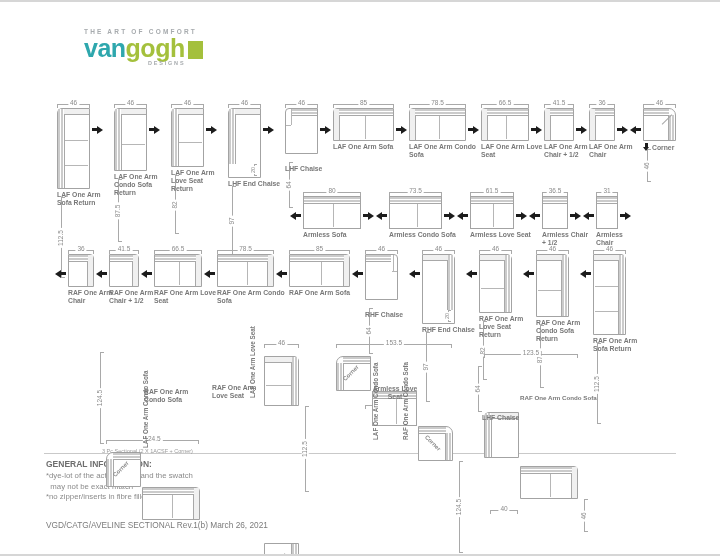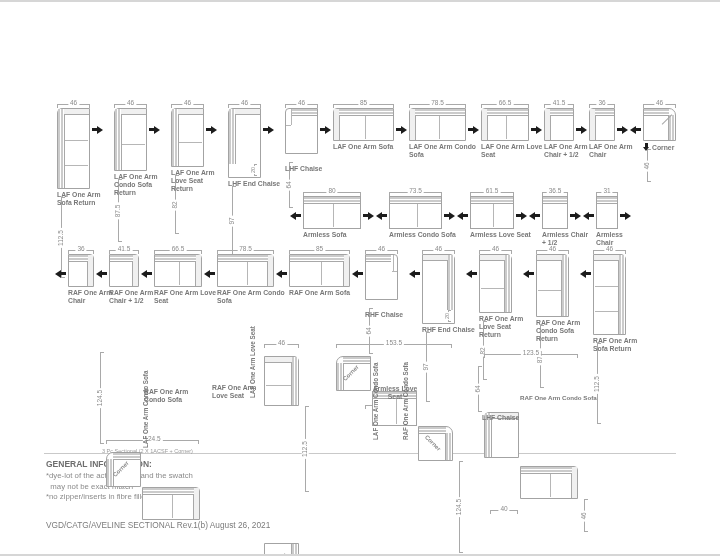--- a/index.html
+++ b/index.html
@@ -76,32 +76,37 @@
   .gi-col div{white-space:pre-wrap;}
   .gi-col1{left:46px;}
   .gi-col2{left:214px;}
   .footer{position:absolute;left:46px;top:518px;font-size:8.3px;color:#7b7b7b;}
 </style>
 </head>
 <body>
 
 <div class="page" id="page">
 
+  <div class="logo">
+    <div class="logo-tagline">THE ART OF COMFORT</div>
+    <div class="logo-word"><span class="logo-van">van</span><span class="logo-gogh">gogh</span><span class="logo-block"></span></div>
+    <div class="logo-designs">DESIGNS</div>
+  </div>
 
 
 
   <div class="gi-rule"></div>
   <div class="gi-heading">GENERAL INFORMATION:</div>
   <div class="gi-col gi-col1">
     <div>*dye-lot of the actual fabric and the swatch</div>
     <div>  may not be exact match</div>
     <div>*no zipper/inserts in fibre filled toss pillows</div>
   </div>
 
-  <div class="footer">VGD/CATG/AVELINE SECTIONAL Rev.1(b) August 26, 2021</div>
+  <div class="footer">VGD/CATG/AVELINE SECTIONAL Rev.1(b) March 26, 2021</div>
 <div class="rowflex" style="left: 48px; top: 98px;">
       <div class="piece" style="padding-left: 9px; padding-right: 0px;">
         <div class="dim-h" style="width: 33px;">
           <div class="dline"></div>
           <span class="dnum">46</span>
         </div>
         <div class="shape" style="width: 33px; height: 81px; border-top-left-radius: 5px;">
           <div class="strip strip-left" style="background: repeating-linear-gradient(to right, rgb(203, 203, 203) 0px, rgb(203, 203, 203) 2px, rgb(255, 255, 255) 2px, rgb(255, 255, 255) 3px, rgb(203, 203, 203) 3px, rgb(203, 203, 203) 5px, rgb(255, 255, 255) 5px, rgb(255, 255, 255) 6px);"></div>
           <div class="arm arm-top" style="left: 6px;"></div>
           <div class="divh" style="top: 31px; left: 7px; right: 1px;"></div>

